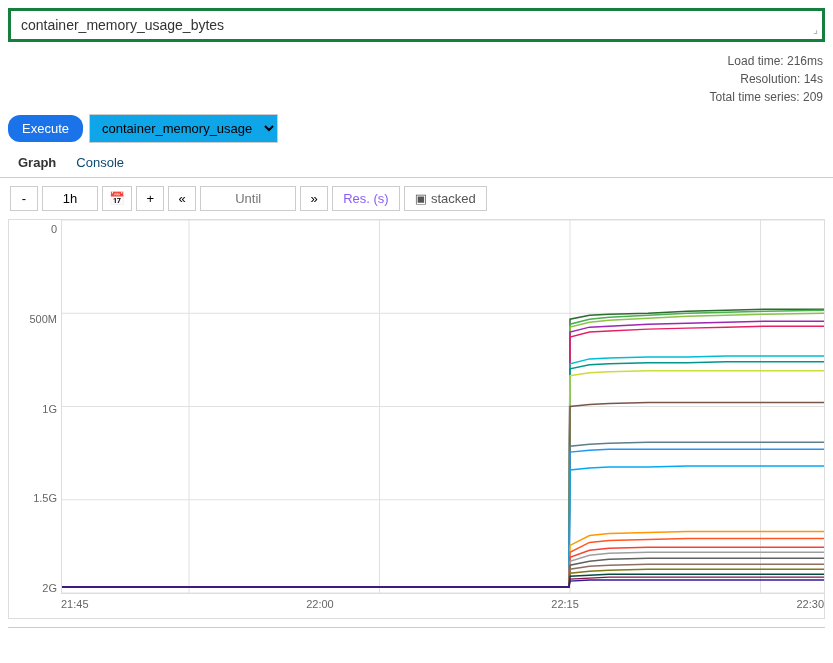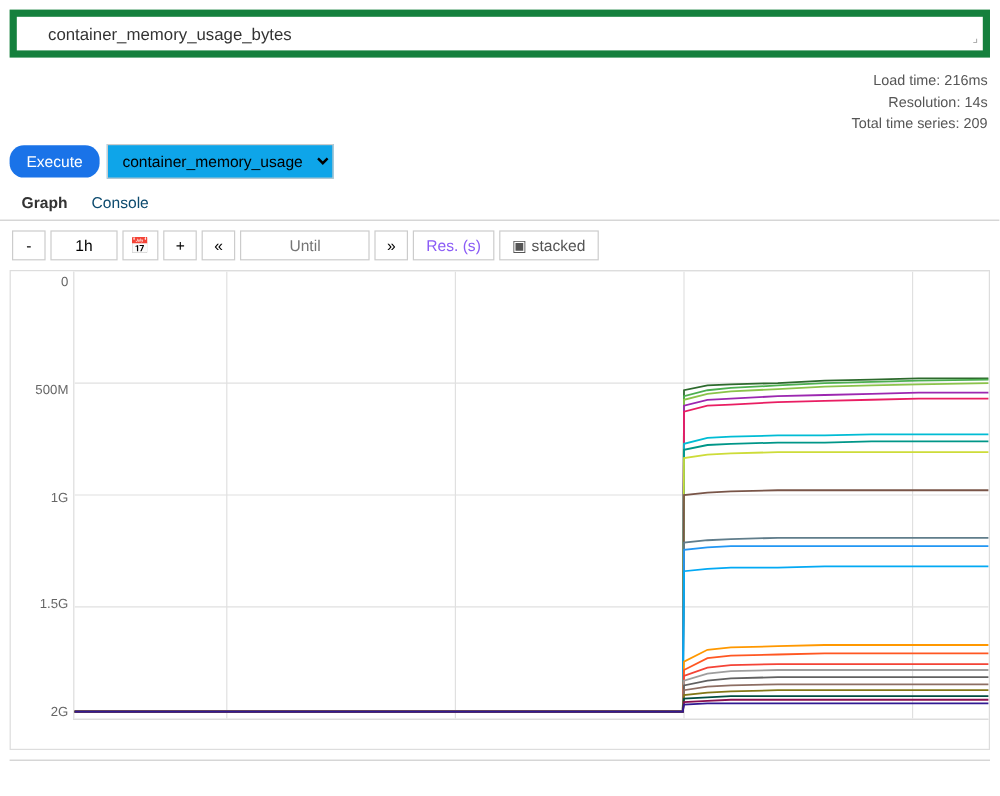--- a/index.html
+++ b/index.html
@@ -1,21 +1,21 @@
 <!DOCTYPE html>
 <html><head>
   <meta charset="utf-8">
   <style>
     * { box-sizing: border-box; margin: 0; padding: 0; }
     body { font-family: Arial, sans-serif; font-size: 13px; background: #fff; color: #333; width: 833px; }
 
     .query-bar {
-      border: 6px solid #15803d;
+      border: 3px solid #15803d;
       margin: 8px;
-      padding: 6px 26px;
+      padding: 6px 10px;
       font-size: 14px;
       color: #333;
       position: relative;
     }
     .query-resize {
       position: absolute;
       right: 4px;
       bottom: 4px;
       color: #999;
       font-size: 10px;
@@ -107,21 +107,21 @@
       background: #fff;
       padding: 4px 6px;
       cursor: pointer;
       font-size: 13px;
     }
 
     .ctrl-until {
       border: 1px solid #ccc;
       padding: 4px 8px;
       font-size: 13px;
-      width: 108px;
+      width: 96px;
       text-align: center;
       color: #aaa;
     }
 
     .ctrl-res {
       border: 1px solid #ccc;
       background: #fff;
       padding: 4px 10px;
       cursor: pointer;
       font-size: 13px;
@@ -320,15 +320,21 @@
       <polyline fill="none" stroke="#827717" stroke-width="1.5" points="0,370 519,370 520,356 540,354 560,353 600,352 640,352 680,352 720,352 780,352"></polyline>
 
       <polyline fill="none" stroke="#004d40" stroke-width="1.5" points="0,370 519,370 520,359 540,358 560,357 600,357 640,357 680,357 720,357 780,357"></polyline>
 
       <polyline fill="none" stroke="#880e4f" stroke-width="1.5" points="0,370 519,370 520,362 540,361 560,360 600,360 640,360 680,360 720,360 780,360"></polyline>
 
       <polyline fill="none" stroke="#311b92" stroke-width="1.5" points="0,370 519,370 520,364 540,363 560,363 600,363 640,363 680,363 720,363 780,363"></polyline>
     </svg>
   </div>
 
+  <div class="x-axis">
+    <span class="x-label">21:45</span>
+    <span class="x-label">22:00</span>
+    <span class="x-label">22:15</span>
+    <span class="x-label">22:30</span>
+  </div>
 </div>
 
 <div class="bottom-border"></div>
 
 </body></html>

